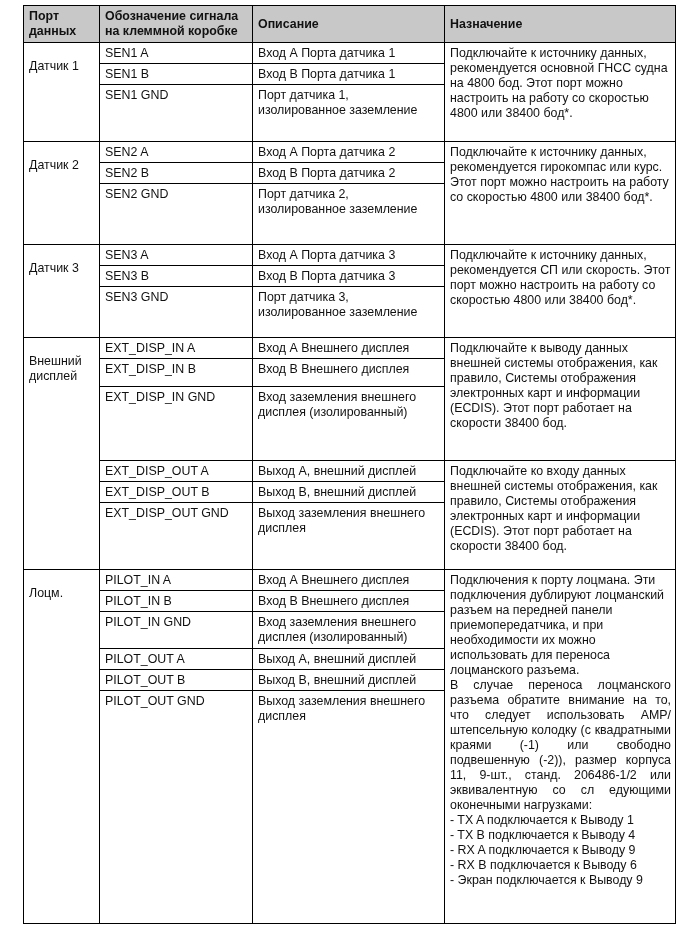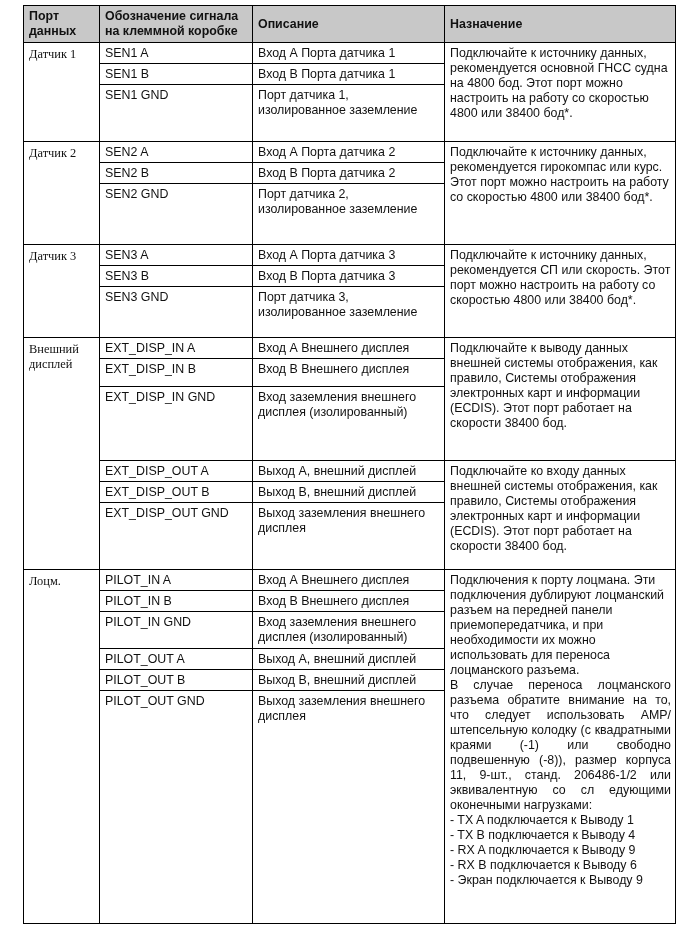--- a/index.html
+++ b/index.html
@@ -1,21 +1,21 @@
 <!DOCTYPE html>
 <html><head>
 <meta charset="utf-8">
 <style>
   html, body { margin:0; padding:0; background:#ffffff; }
   body { width:679px; height:931px; position:relative; font-family:"Liberation Sans", sans-serif; color:#111; }
   table { position:absolute; left:23px; top:5px; border-collapse:collapse; table-layout:fixed; width:652px; font-size:12.4px; line-height:15px; }
   col.c1 { width:76px; } col.c2 { width:153px; } col.c3 { width:192px; } col.c4 { width:231px; }
   th, td { border:1.3px solid #000; vertical-align:top; text-align:left; padding:3px 4px 2px 5px; }
   th { background:#c8c8c8; font-weight:bold; vertical-align:middle; height:36px; padding:0 4px 0 5px; }
-  td.port { padding-top:4px;font-family:Liberation Serif, serif; }
+  td.port { padding-top:16px; }
   .just { text-align:justify; }
   .purpose p { margin:0; }
   .lines span { display:block; }
 </style>
 </head>
 <body>
 
 <table>
   <colgroup>
       <col class="c1">
@@ -106,21 +106,21 @@
       <td>EXT_DISP_OUT GND</td>
       <td>Выход заземления внешнего дисплея</td>
     </tr>
 
     <tr style="height:21px">
       <td class="port" rowspan="6">Лоцм.</td>
       <td>PILOT_IN A</td>
       <td>Вход А Внешнего дисплея</td>
       <td rowspan="6" class="purpose">
         <p>Подключения к порту лоцмана. Эти подключения дублируют лоцманский разъем на передней панели приемопередатчика, и при необходимости их можно использовать для переноса лоцманского разъема.</p>
-        <p class="just">В случае переноса лоцманского разъема обратите внимание на то, что следует использовать AMP/штепсельную колодку (с квадратными краями (-1) или свободно подвешенную (-8)), размер корпуса 11, 9-шт., станд. 206486-1/2 или эквивалентную со сл едующими оконечными нагрузками:</p>
+        <p class="just">В случае переноса лоцманского разъема обратите внимание на то, что следует использовать AMP/штепсельную колодку (с квадратными краями (-1) или свободно подвешенную (-2)), размер корпуса 11, 9-шт., станд. 206486-1/2 или эквивалентную со сл едующими оконечными нагрузками:</p>
         <div class="lines">
           <span>- TX A подключается к Выводу 1</span>
           <span>- TX B подключается к Выводу 4</span>
           <span>- RX A подключается к Выводу 9</span>
           <span>- RX B подключается к Выводу 6</span>
           <span>- Экран подключается к Выводу 9</span>
         </div>
       </td>
     </tr>
     <tr style="height:21px">

